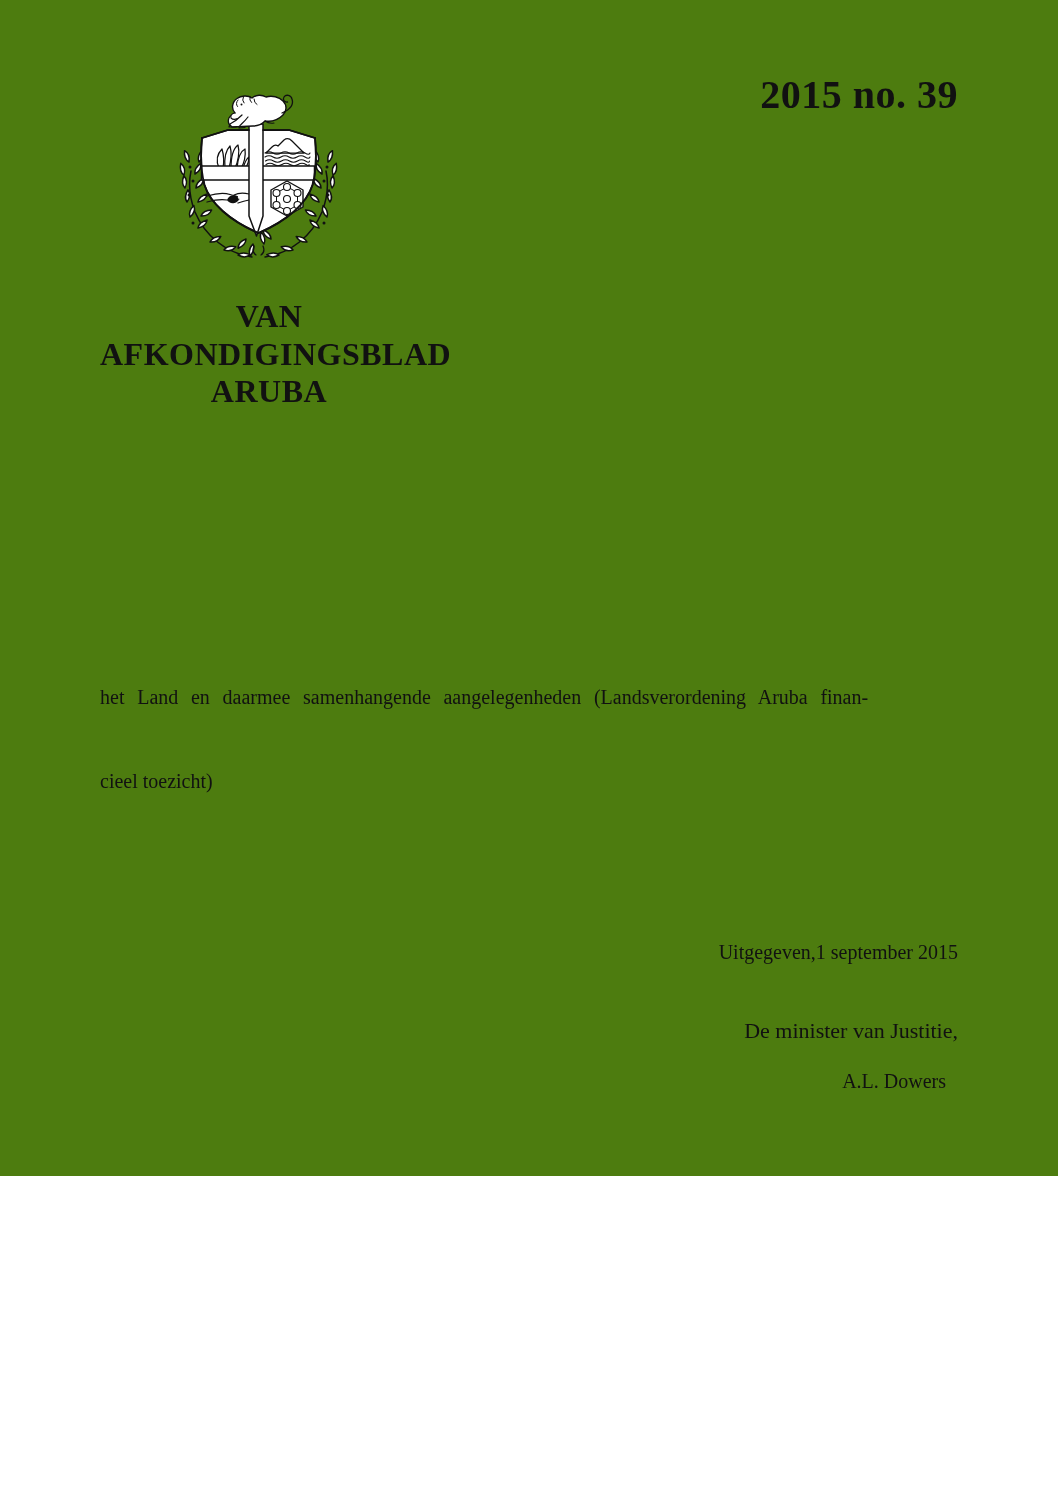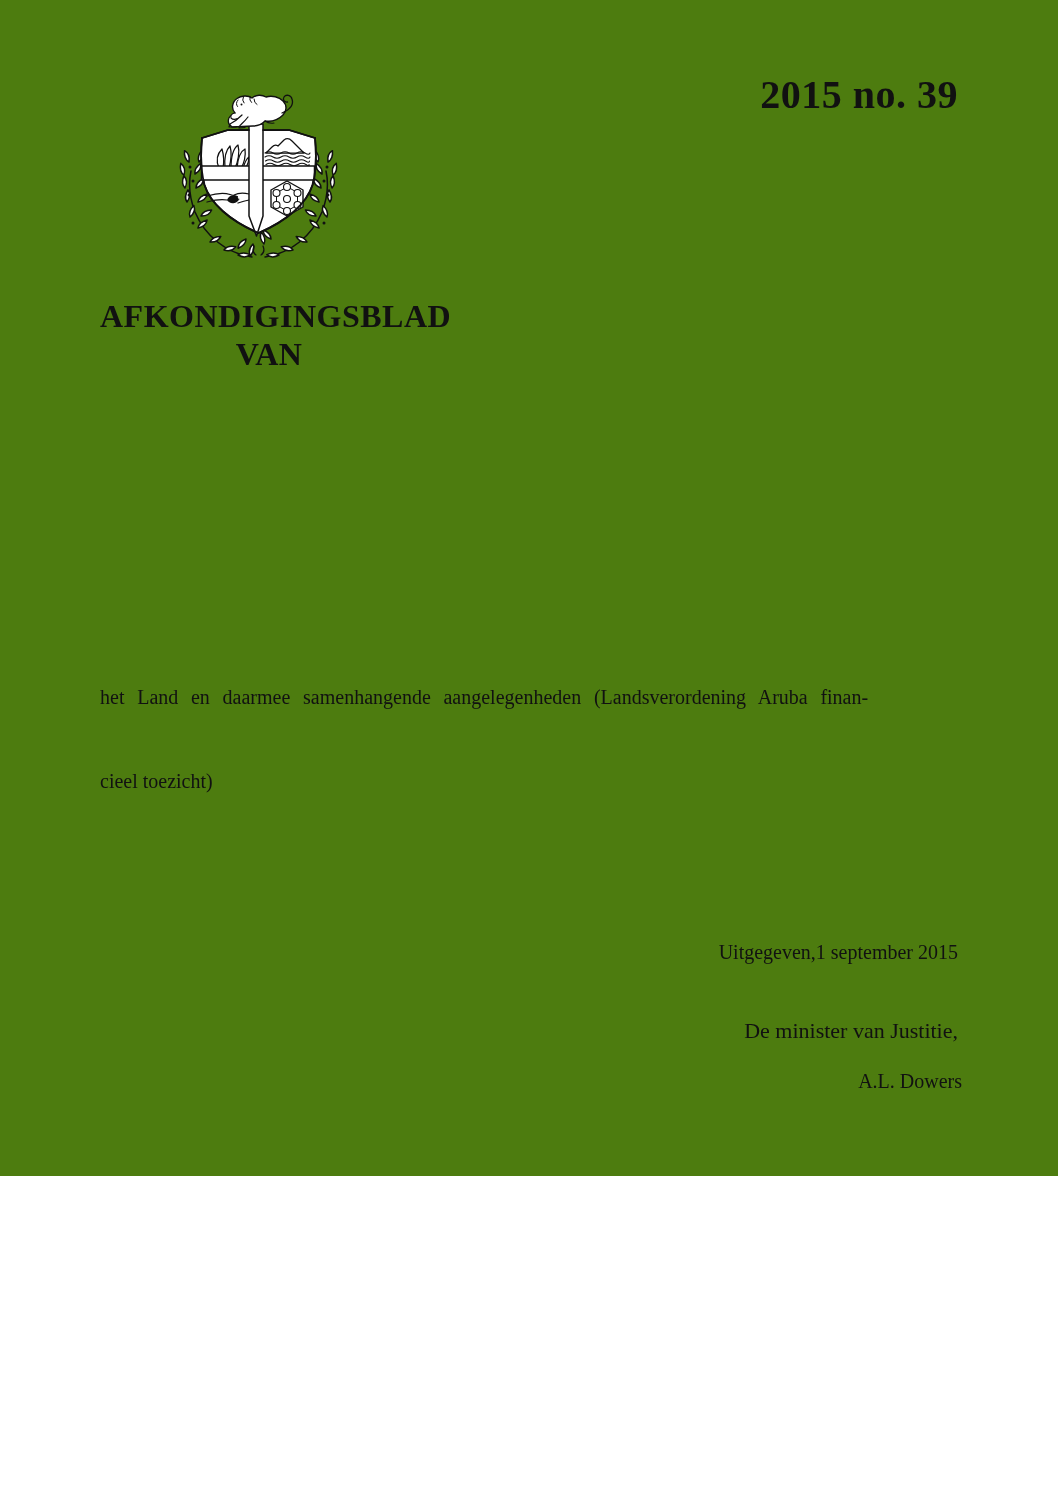--- a/index.html
+++ b/index.html
@@ -67,21 +67,21 @@
     position: absolute;
     top: 1018px;
     right: 100px;
     font-size: 22px;
     line-height: 26px;
     white-space: pre;
   }
   .sig-name {
     position: absolute;
     top: 1068px;
-    right: 96px;
+    right: 112px;
     font-size: 20px;
     line-height: 26px;
     white-space: pre;
   }
 </style>
 </head>
 <body>
 
 <div class="page">
 
@@ -166,22 +166,23 @@
       <path d="M 114,42 q -10,2 -8,10 q 5,5 13,1" fill="#fff" stroke-width="2.2"></path>
       <path d="M 120,16 q -6,7 -1,13 M 131,9 q -4,8 1,13 M 144,9 q -2,8 3,12 M 152,14 q 0,8 6,11" stroke-width="2"></path>
       <circle cx="127" cy="25" r="2" fill="#111" stroke="none"></circle>
       <path d="M 128,46 C 120,54 112,60 104,64 L 102,70 L 116,70 M 140,50 C 134,58 128,63 124,67 L 122,72 L 134,71" stroke-width="2.4"></path>
       <path d="M 208,42 C 222,36 232,26 228,14 C 226,6 216,4 212,10 C 209,15 212,21 219,20" stroke-width="2.6"></path>
       <path d="M 174,58 q 8,6 18,4" stroke-width="2.2"></path>
     </svg>
   </div>
 
   <div class="masthead">
+    <div>VAN</div>
     <div>AFKONDIGINGSBLAD</div>
-    <div>VAN</div>
+    <div>ARUBA</div>
   </div>
 
   <div class="subject">
     <div class="jline"><span style="white-space: pre; word-spacing: 7.72656px;">het Land en daarmee samenhangende aangelegenheden (Landsverordening Aruba finan-</span></div>
     <div class="jline">cieel toezicht)</div>
   </div>
 
   <div class="issued-line">Uitgegeven,1 september 2015</div>
 
   <div class="sig-role">De minister van Justitie,</div>

